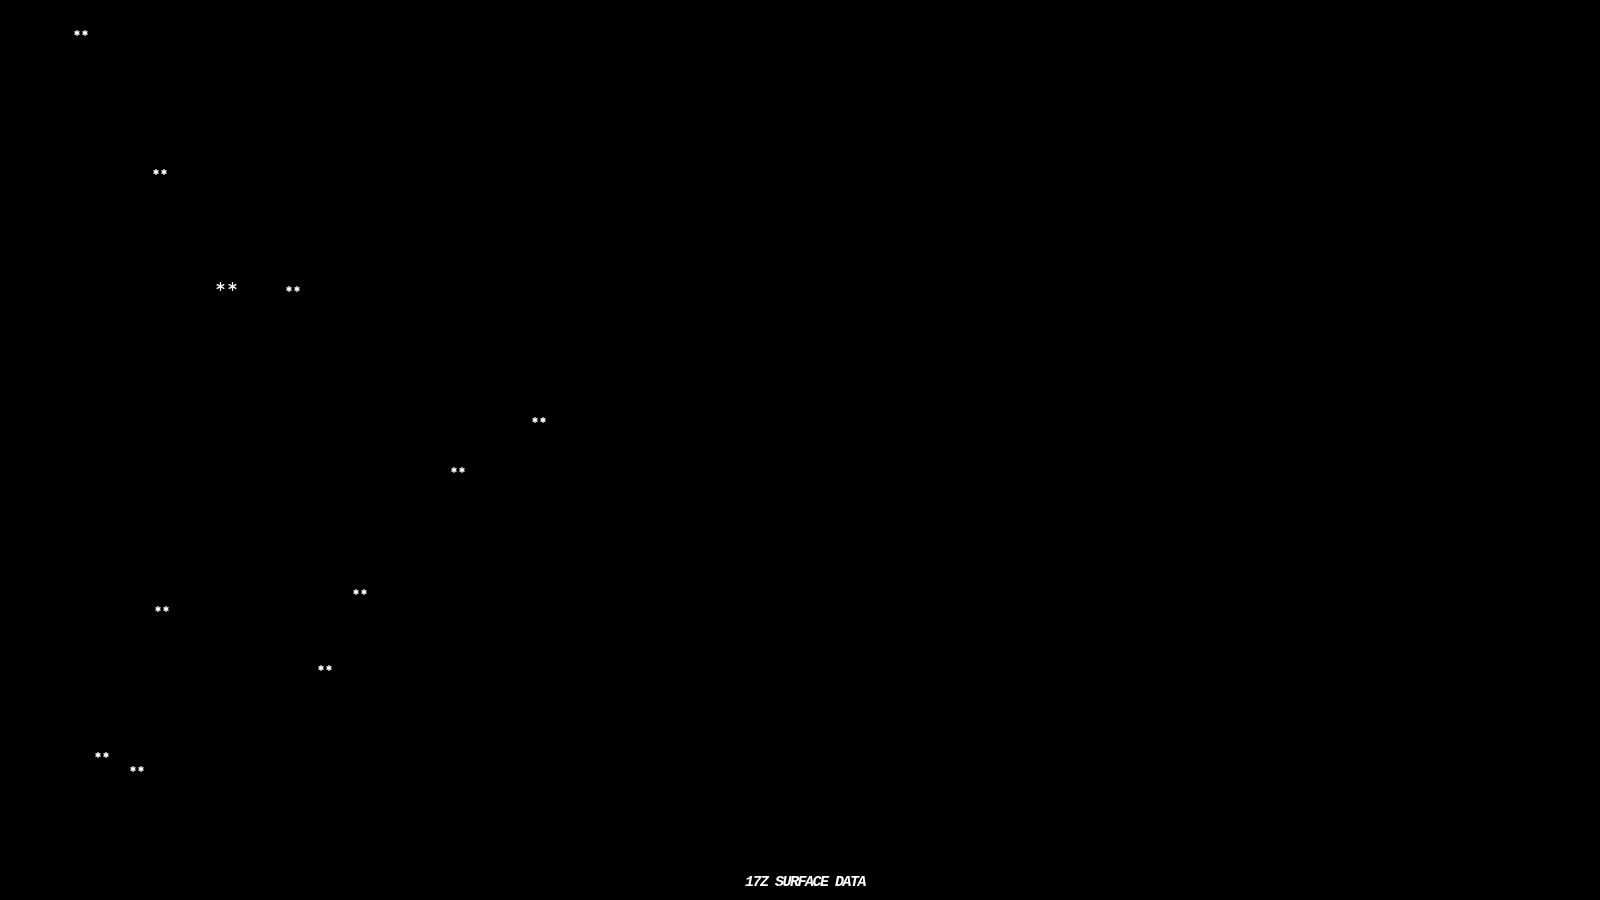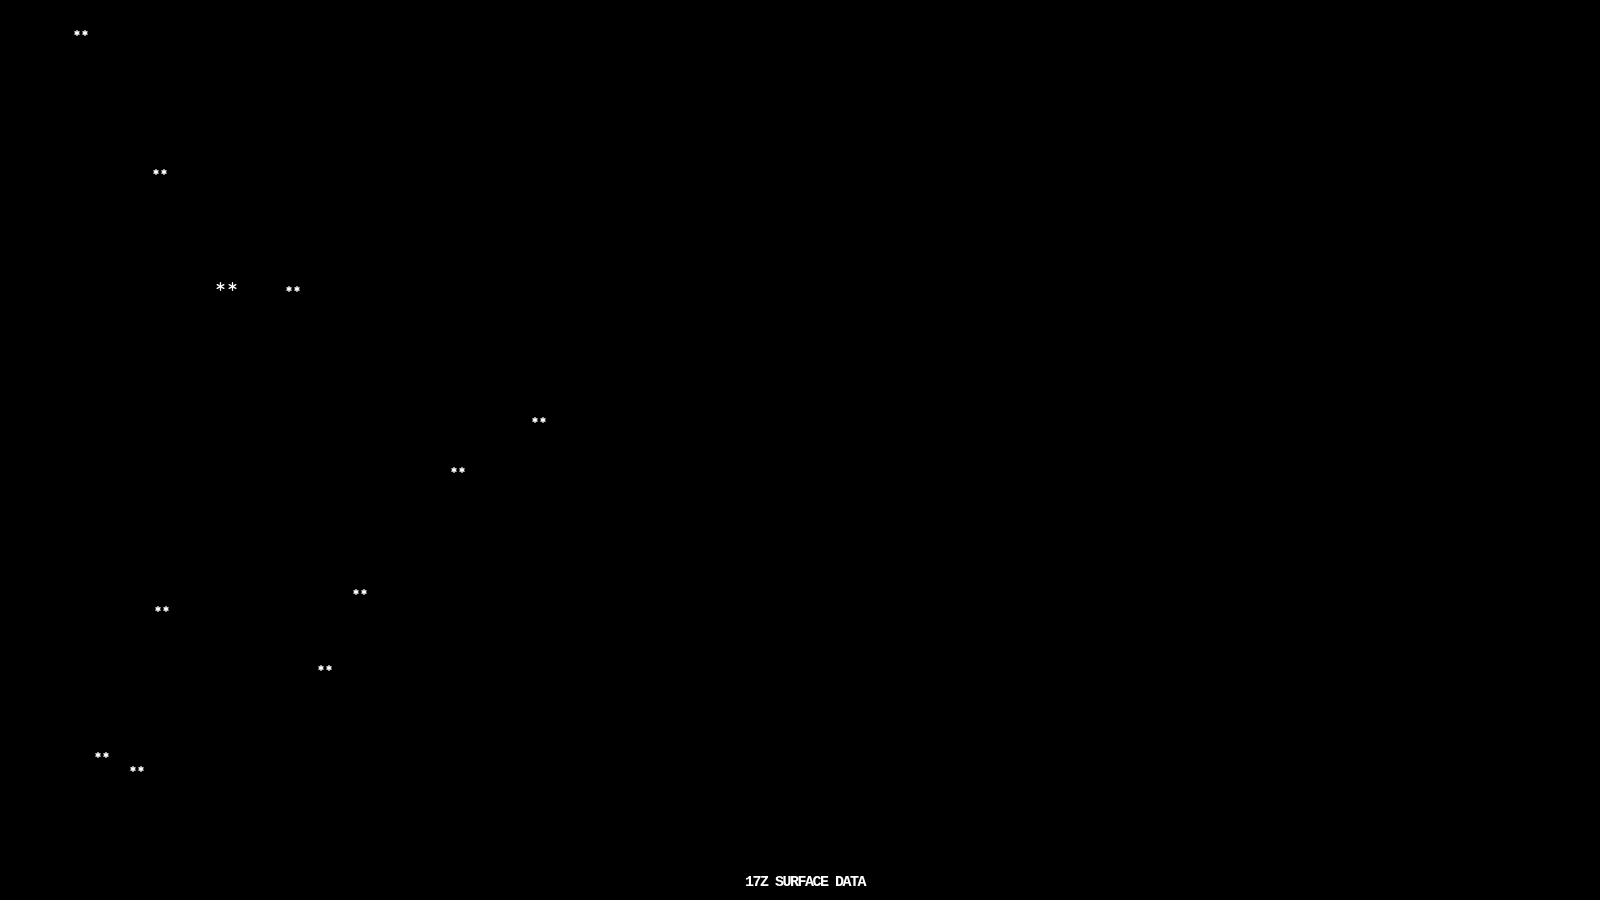--- a/index.html
+++ b/index.html
@@ -7,20 +7,21 @@
     padding: 0;
     background: #000000;
   }
   .screen {
     position: relative;
     width: 1600px;
     height: 900px;
     background: #000000;
     overflow: hidden;
     font-family: "Liberation Mono", monospace;
+    font-style: italic;
   }
   .stations-layer {
     position: absolute;
     inset: 0;
   }
   .station {
     position: absolute;
     display: flex;
     align-items: center;
   }

